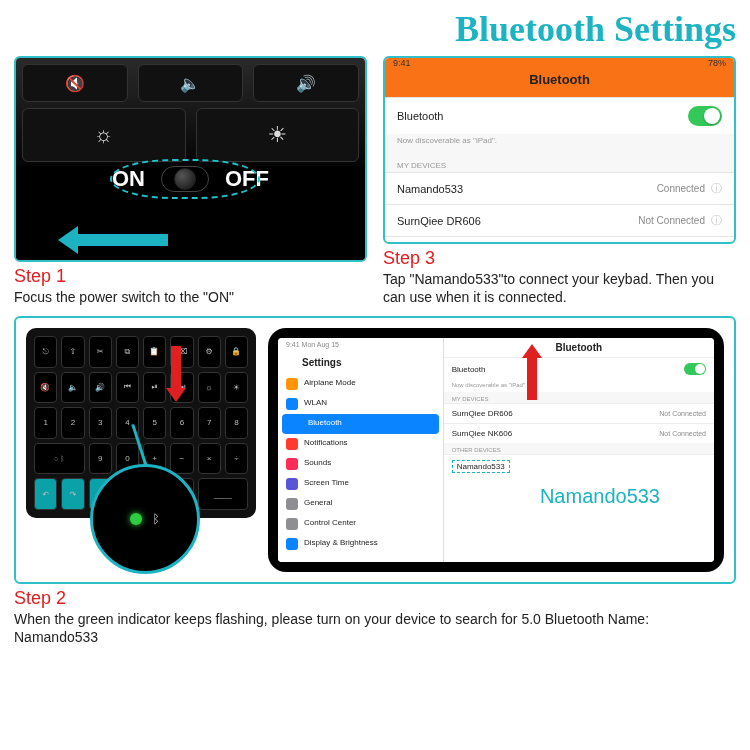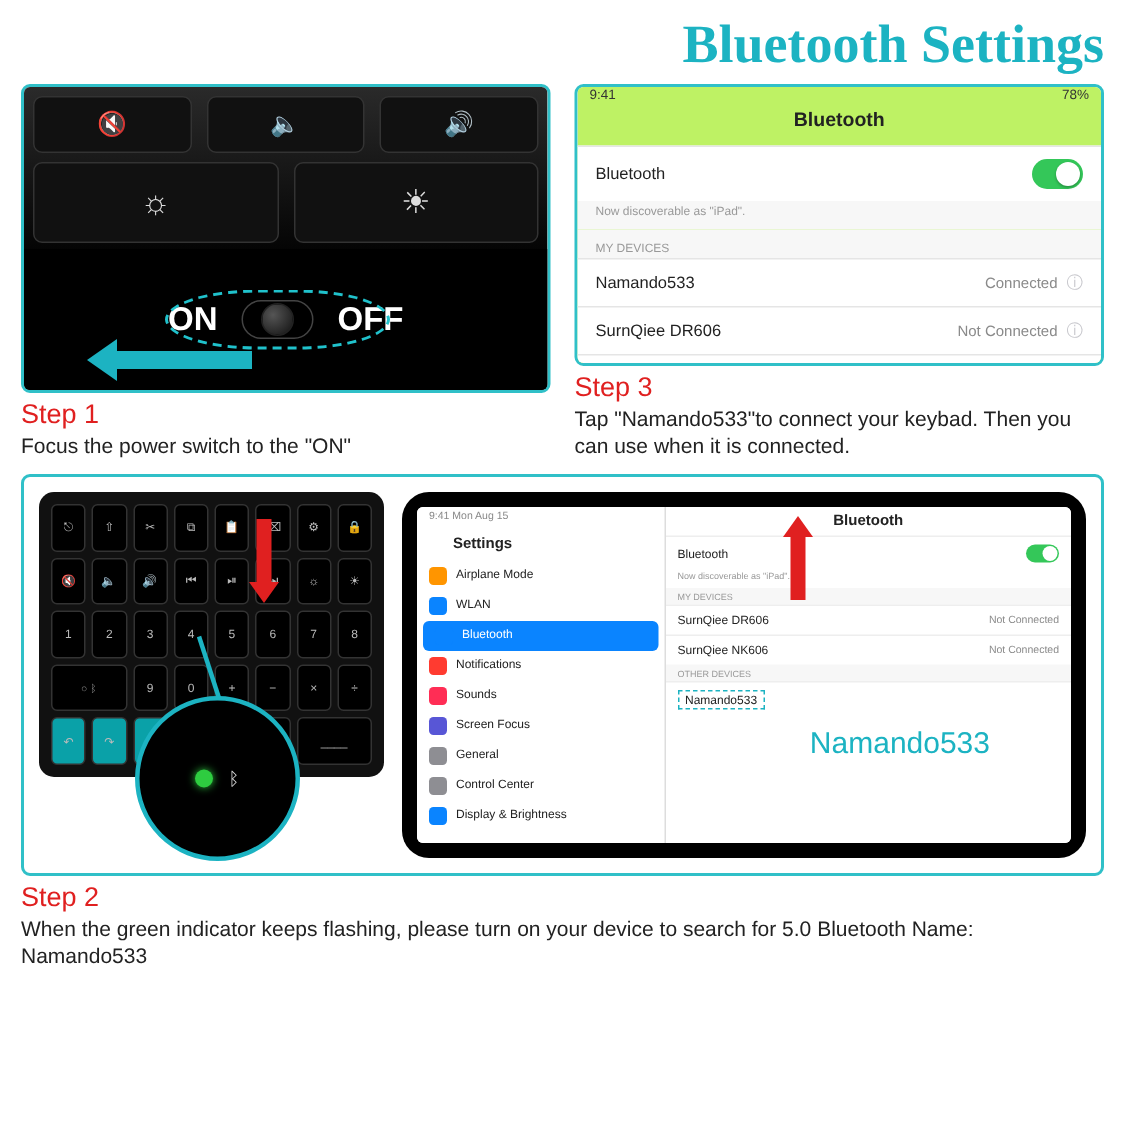--- a/index.html
+++ b/index.html
@@ -51,21 +51,21 @@
   .key {
     flex: 1; height: 38px; background: #111; border-radius: 6px;
     border: 1px solid #333; color: #ddd; font-size: 16px;
     display: flex; align-items: center; justify-content: center;
   }
   .key.big { height: 54px; font-size: 22px; }
   .keyrow.second { top: 44px; }
   .switch-area {
     position: absolute; left: 0; right: 0; top: 108px; bottom: 0;
     background: #000;
-    display: flex; align-items: center; justify-content: center;
+    display: flex; justify-content: center;
     gap: 16px; color: #fff; font-size: 22px; font-weight: bold;
   }
   .switch-slot {
     width: 48px; height: 26px; background: #000;
     border: 1px solid #444; border-radius: 13px;
     position: relative;
   }
   .switch-nub {
     position: absolute; left: 50%; top: 50%;
     transform: translate(-50%,-50%);
@@ -86,21 +86,21 @@
   .arrow-left .shaft { flex: 1; height: 12px; background: #1cb3c2; }
   .arrow-left .head {
     width: 0; height: 0;
     border-top: 14px solid transparent;
     border-bottom: 14px solid transparent;
     border-right: 20px solid #1cb3c2;
   }
 
   
   .ipad-bt {
-    width: 100%; height: 100%; background: #bef264;
+    width: 100%; height: 100%; background: #f97316;
     display: flex; flex-direction: column; font-size: 11px;
   }
   .statusbar {
     height: 18px; display: flex; justify-content: space-between;
     align-items: center; padding: 0 8px; color: #333; font-size: 9px;
   }
   .bt-title {
     text-align: center; font-weight: 600; font-size: 13px;
     padding: 4px 0 10px 0;
   }
@@ -343,21 +343,21 @@
                   <div class="srow">
                     <span class="ic" style="background: rgb(255, 59, 48);"></span>
                     <span>Notifications</span>
                   </div>
                   <div class="srow">
                     <span class="ic" style="background: rgb(255, 45, 85);"></span>
                     <span>Sounds</span>
                   </div>
                   <div class="srow">
                     <span class="ic" style="background: rgb(88, 86, 214);"></span>
-                    <span>Screen Focus</span>
+                    <span>Screen Time</span>
                   </div>
                   <div class="srow">
                     <span class="ic" style="background: rgb(142, 142, 147);"></span>
                     <span>General</span>
                   </div>
                   <div class="srow">
                     <span class="ic" style="background: rgb(142, 142, 147);"></span>
                     <span>Control Center</span>
                   </div>
                   <div class="srow">

